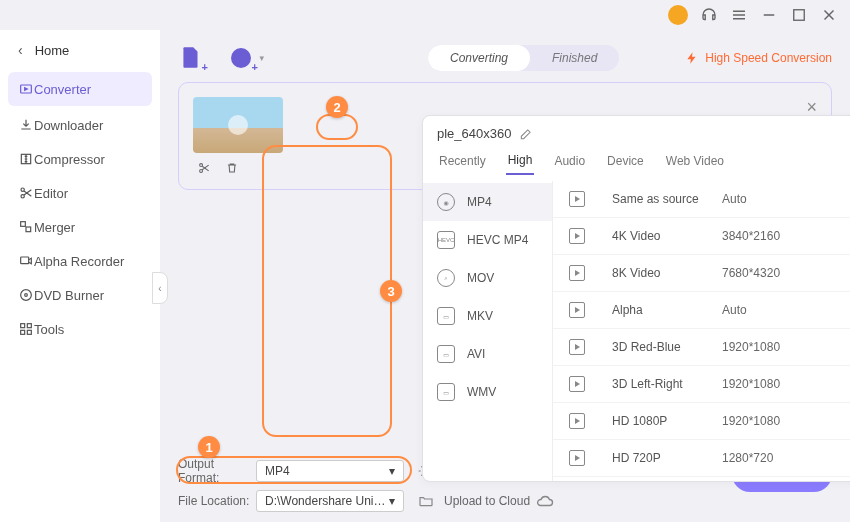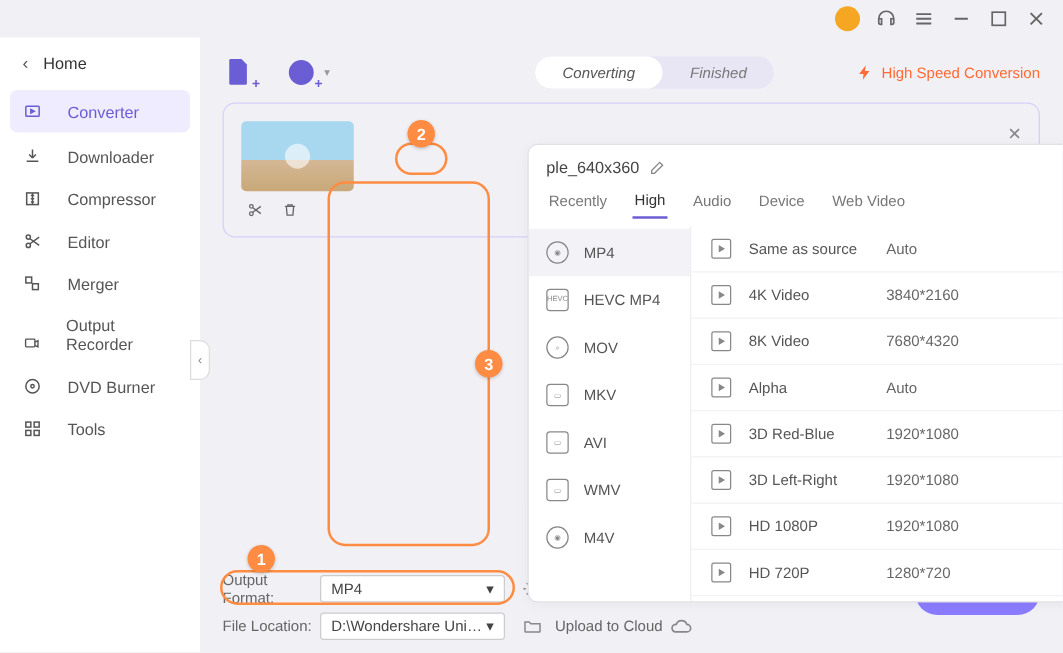--- a/index.html
+++ b/index.html
@@ -6,21 +6,21 @@
 body { width: 850px; height: 522px; background: #f0f0f5; overflow: hidden; position: relative; }
 
 .titlebar { height: 30px; display: flex; justify-content: flex-end; align-items: center; padding: 0 12px; gap: 12px; }
 .titlebar-icon { width: 18px; height: 18px; display: flex; align-items: center; justify-content: center; cursor: pointer; color: #666; }
 .avatar-circle { width: 20px; height: 20px; background: #f5a623; border-radius: 50%; }
 
 .layout { display: flex; height: 492px; }
 
 .sidebar { width: 160px; background: #fff; padding: 6px 0; }
 .sidebar-home { display: flex; align-items: center; padding: 6px 18px; gap: 12px; font-size: 13px; color: #333; cursor: pointer; }
-.sidebar-item { display: flex; align-items: flex-end; padding: 9px 18px; gap: 20px; font-size: 13px; color: #555; cursor: pointer; }
+.sidebar-item { display: flex; align-items: center; padding: 9px 18px; gap: 0; font-size: 13px; color: #555; cursor: pointer; }
 .sidebar-item.active { background: #efecff; color: #6b5dd3; border-radius: 6px; margin: 2px 8px; padding: 9px 10px; }
 .sidebar-icon { width: 16px; height: 16px; display: inline-flex; align-items: center; justify-content: center; }
 
 .collapse-handle { position: absolute; left: 152px; top: 272px; width: 16px; height: 32px; background: #fff; border: 1px solid #ddd; border-radius: 0 8px 8px 0; display: flex; align-items: center; justify-content: center; cursor: pointer; font-size: 10px; color: #888; }
 
 .main { flex: 1; padding: 4px 18px 10px 18px; position: relative; }
 
 .topbar { display: flex; align-items: center; height: 48px; }
 .top-action { width: 26px; height: 26px; position: relative; margin-right: 24px; display: flex; align-items: center; justify-content: center; cursor: pointer; color: #6b5dd3; }
 .top-action .plus { position: absolute; bottom: -2px; right: -4px; font-size: 11px; color: #6b5dd3; font-weight: bold; }
@@ -48,21 +48,21 @@
 .fmt-item { display: flex; align-items: center; gap: 12px; padding: 10px 14px; font-size: 12px; color: #555; cursor: pointer; }
 .fmt-item.sel { background: #f3f3f7; }
 .fmt-icon { width: 18px; height: 18px; border: 1.3px solid #888; border-radius: 3px; display: inline-flex; align-items: center; justify-content: center; font-size: 6px; color: #888; }
 .fmt-icon.circ { border-radius: 50%; }
 
 .right-pane { flex: 1; overflow: hidden; position: relative; }
 .right-pane::before { content:''; position:absolute; right:4px; top:6px; bottom:6px; width:4px; background:#ccc; border-radius:2px; opacity:.5; }
 .res-row { display: flex; align-items: center; padding: 10px 16px; border-bottom: 1px solid #f2f2f5; font-size: 12px; color: #555; }
 .res-row .play { width: 16px; height: 16px; border: 1.3px solid #888; border-radius: 2px; display:flex; align-items:center; justify-content:center; margin-right: 14px; }
 .res-row .play::after { content:''; border-left: 5px solid #888; border-top: 3px solid transparent; border-bottom: 3px solid transparent; margin-left:1px; }
-.res-label { width: 110px; }
+.res-label { width: 110px; margin-left: 13px; }
 .res-res { width: 130px; color: #666; }
 
 .step-badge { position: absolute; width: 22px; height: 22px; background: #ff8c42; border-radius: 50%; color: #fff; font-size: 13px; font-weight: bold; display: flex; align-items: center; justify-content: center; z-index: 10; box-shadow: 0 1px 3px rgba(0,0,0,.2); }
 .ring2 { position: absolute; border: 2px solid #ff8c42; border-radius: 14px; z-index: 6; pointer-events: none; }
 
 .footer { position: absolute; left: 178px; right: 18px; bottom: 6px; margin-top: 44px; }
 .footer-row { display: flex; align-items: center; height: 30px; font-size: 12px; color: #666; }
 .footer-label { width: 78px; }
 .footer-select { height: 22px; display: flex; align-items: center; justify-content: space-between; padding: 0 8px; background: #fff; border: 1px solid #ccc; border-radius: 3px; font-size: 12px; color: #444; cursor: pointer; }
 .start-all { position: absolute; right: 0; bottom: 24px; width: 100px; height: 36px; background: #8b7cff; color: #fff; border-radius: 18px; display: flex; align-items: center; justify-content: center; font-size: 14px; cursor: pointer; }
@@ -160,21 +160,21 @@
         </span>
       <span>Merger</span>
     </div>
     <div class="sidebar-item">
       <span class="sidebar-icon">
           <svg viewBox="0 0 24 24" fill="none" stroke="currentColor" stroke-width="1.8">
             <rect x="4" y="6" width="12" height="10" rx="1"></rect>
             <path d="M16 10l4-2v8l-4-2"></path>
           </svg>
         </span>
-      <span>Output Recorder</span>
+      <span>Alpha Recorder</span>
     </div>
     <div class="sidebar-item">
       <span class="sidebar-icon">
           <svg viewBox="0 0 24 24" fill="none" stroke="currentColor" stroke-width="1.8">
             <circle cx="12" cy="12" r="8"></circle>
             <circle cx="12" cy="12" r="2"></circle>
           </svg>
         </span>
       <span>DVD Burner</span>
     </div>
@@ -272,24 +272,20 @@
               <span class="fmt-icon">▭</span>
               <span>MKV</span>
             </div>
           <div class="fmt-item">
               <span class="fmt-icon">▭</span>
               <span>AVI</span>
             </div>
           <div class="fmt-item">
               <span class="fmt-icon">▭</span>
               <span>WMV</span>
-            </div>
-          <div class="fmt-item">
-              <span class="fmt-icon circ">◉</span>
-              <span>M4V</span>
             </div>
         </div>
         <div class="right-pane">
           <div class="res-row">
               <span class="play"></span>
               <span class="res-label">Same as source</span>
               <span class="res-res">Auto</span>
             </div>
           <div class="res-row">
               <span class="play"></span>

